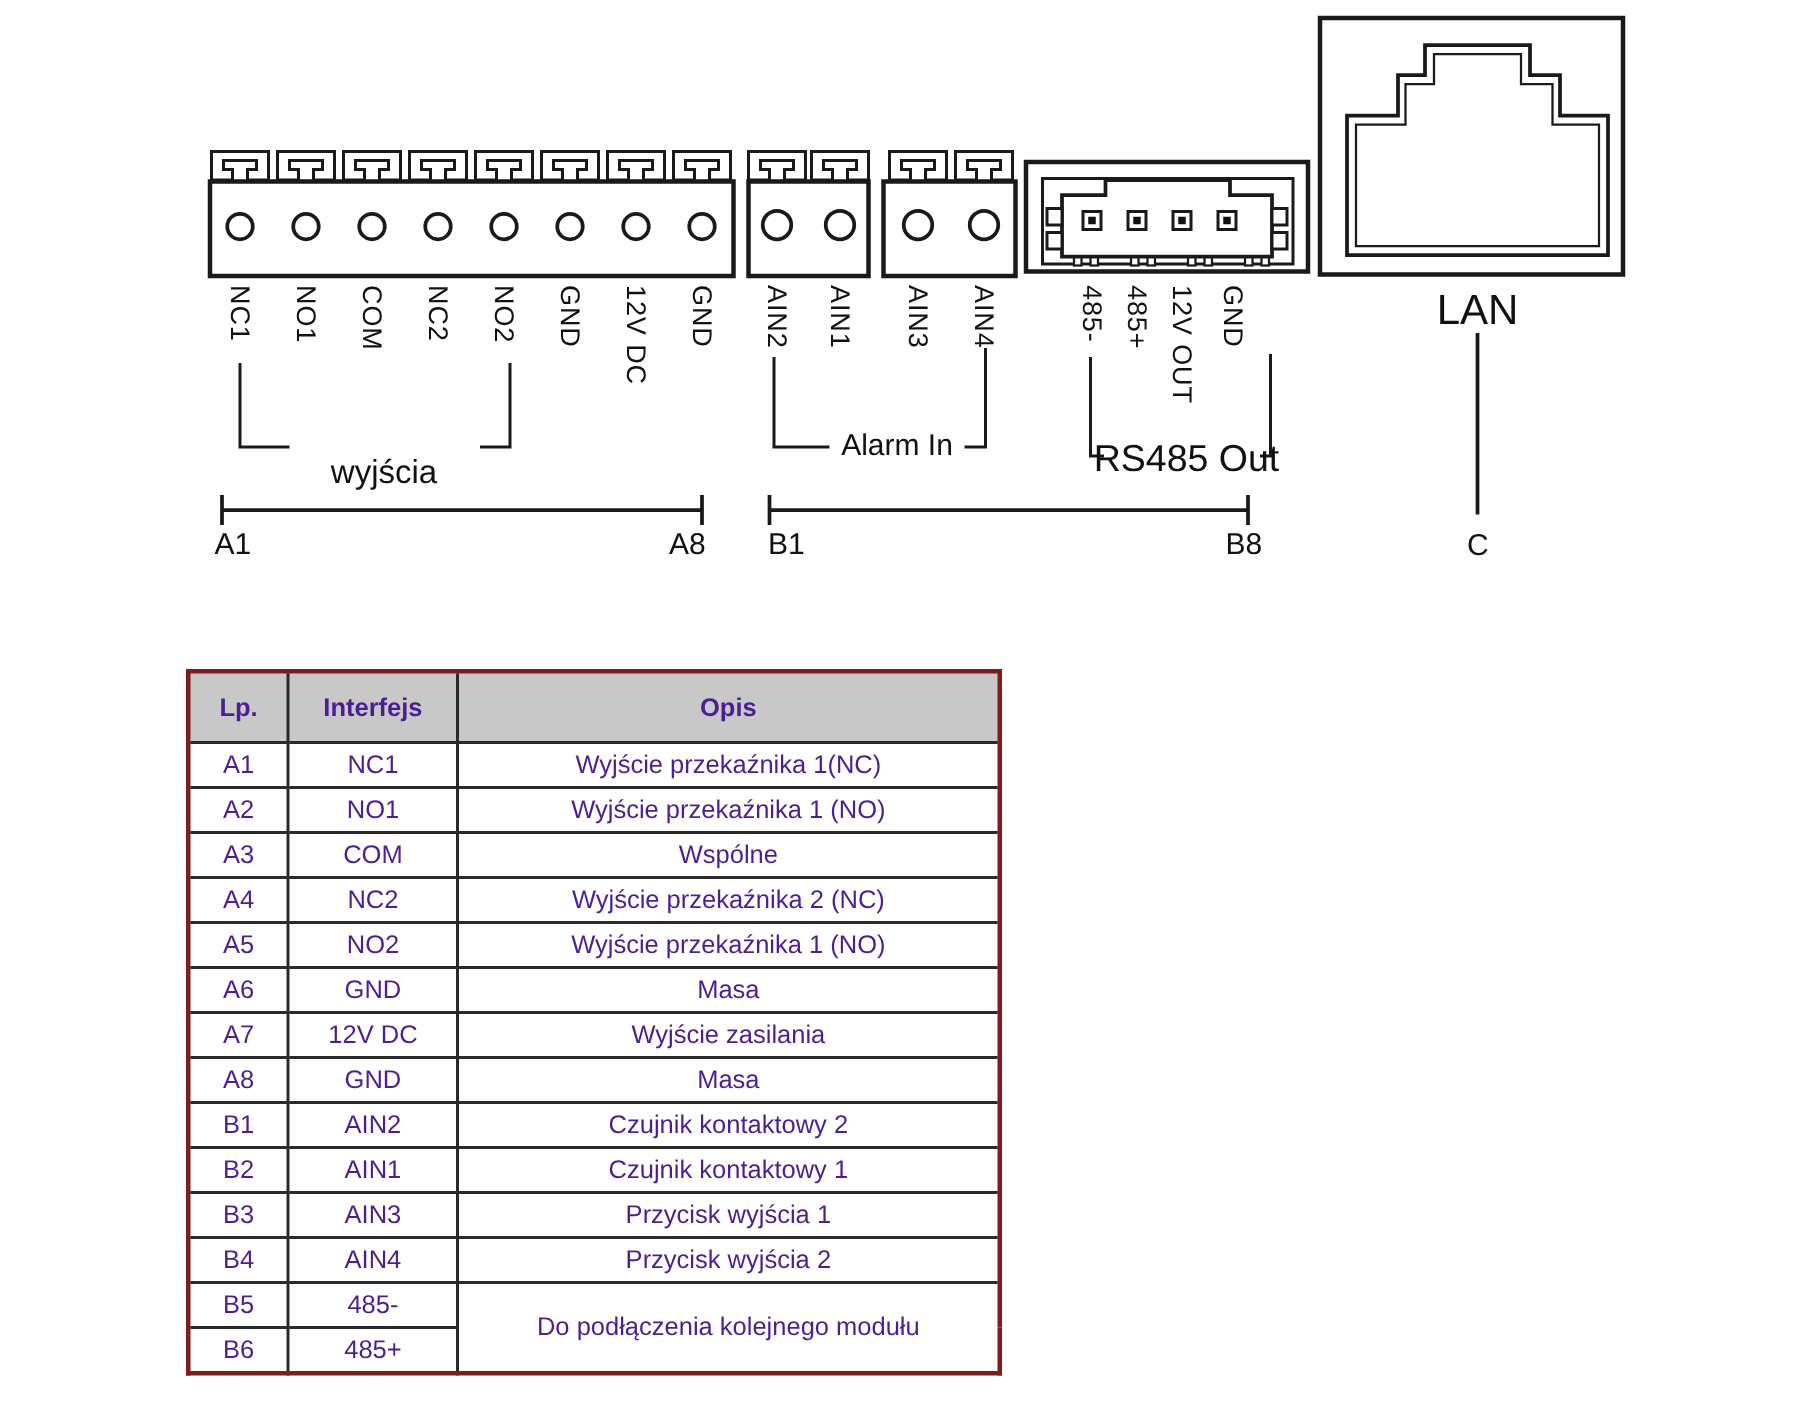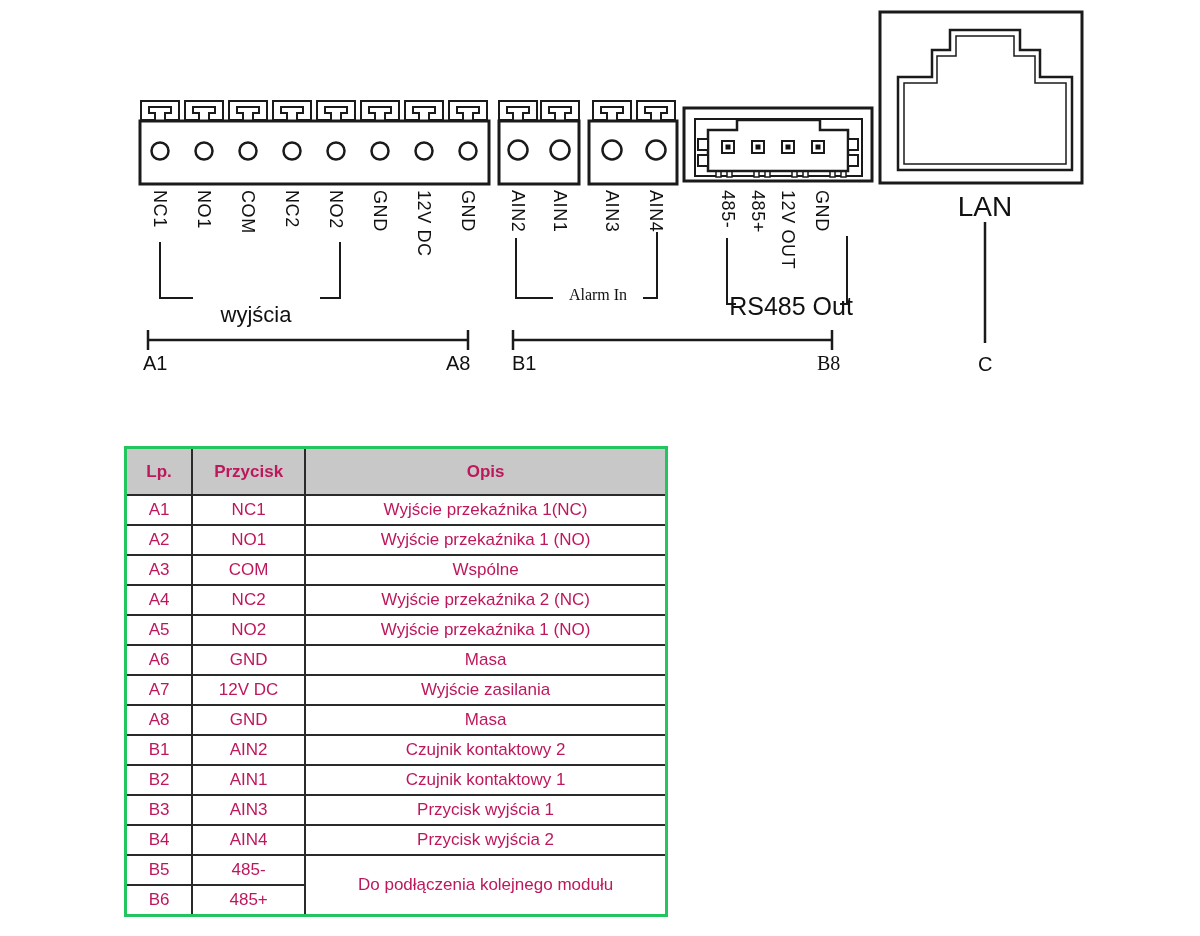--- a/index.html
+++ b/index.html
@@ -3,32 +3,32 @@
 <meta charset="utf-8">
 <style>
   html,body{margin:0;padding:0;background:#ffffff;}
   .stage{position:relative;width:1200px;height:936px;background:#fff;overflow:hidden;
          font-family:"Liberation Sans",sans-serif;color:#111;}
   .diagram-svg{position:absolute;left:0;top:0;pointer-events:none;}
   .pin-label{position:absolute;font-size:18px;line-height:18px;letter-spacing:.6px;
              white-space:nowrap;transform-origin:0 0;transform:rotate(90deg);color:#111;}
   .grp-label{position:absolute;white-space:nowrap;transform:translateX(-50%);color:#111;}
   .lbl-wejscie{left:256px;top:302px;font-size:22px;}
-  .lbl-alarm{left:598px;top:286px;font-size:16px;font-family:Liberation Serif, serif;}
+  .lbl-alarm{left:598px;top:286px;font-size:20px;}
   .lbl-rs485{left:791px;top:292px;font-size:25px;}
   .lbl-lan{left:985px;top:191px;font-size:28px;}
   .marker{position:absolute;font-size:20px;color:#111;white-space:nowrap;}
   .m-a1{left:143px;top:352px;} .m-a8{left:446px;top:352px;}
-  .m-b1{left:512px;top:352px;} .m-b8{left:817px;top:352px;font-family:Liberation Serif, serif;}
+  .m-b1{left:512px;top:352px;} .m-b8{left:817px;top:352px;}
   .m-c{left:978px;top:353px;}
   .caption{position:absolute;left:347px;top:401px;width:530px;text-align:center;
            font-size:21px;color:#111;}
   .desc-table{position:absolute;left:124px;top:446px;border-collapse:collapse;
-              table-layout:fixed;width:544px;font-size:17px;color:#be185d;
-              border:3px solid #22c55e;}
+              table-layout:fixed;width:544px;font-size:17px;color:#4c1d95;
+              border:3px solid #7f1d1d;}
   .desc-table th{background:#c8c8c8;border:2px solid #2a2a2a;height:45px;
                  font-weight:bold;text-align:center;padding:0 4px;}
   .desc-table td{border:2px solid #2a2a2a;height:28px;text-align:center;
                  padding:0 4px;vertical-align:middle;}
   .col-lp{width:66px;} .col-if{width:112px;} .col-op{width:358px;}
 </style>
 </head>
 <body>
 
 <div class="stage">
@@ -175,21 +175,21 @@
 
   <table class="desc-table">
     <colgroup>
         <col class="col-lp">
         <col class="col-if">
         <col class="col-op">
       </colgroup>
     <thead>
       <tr>
         <th>Lp.</th>
-        <th>Przycisk</th>
+        <th>Interfejs</th>
         <th>Opis</th>
       </tr>
     </thead>
     <tbody id="table-body">
         <tr>
           <td>A1</td>
           <td>NC1</td>
           <td>Wyjście przekaźnika 1(NC)</td>
         </tr>
         <tr>

